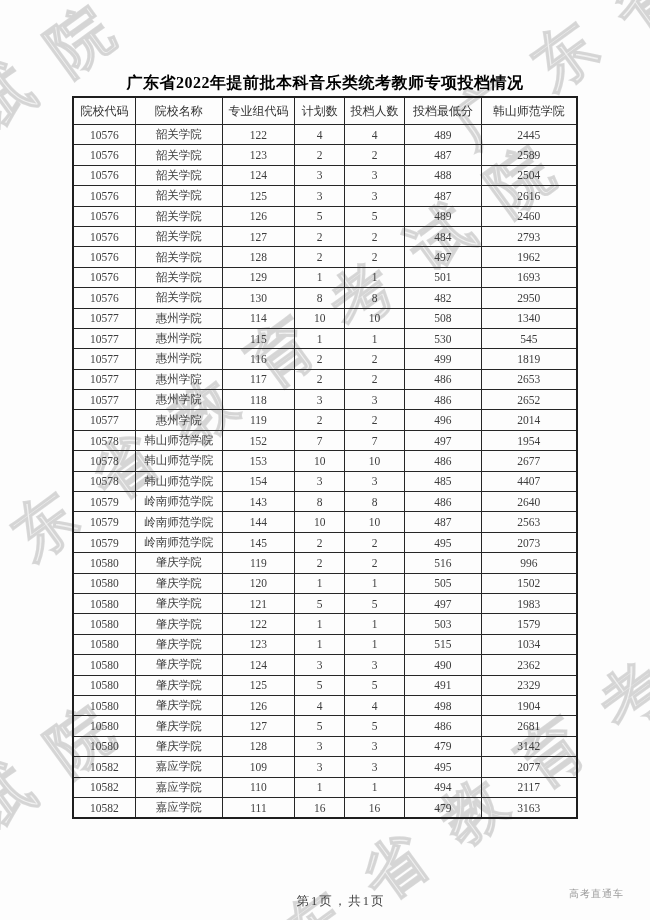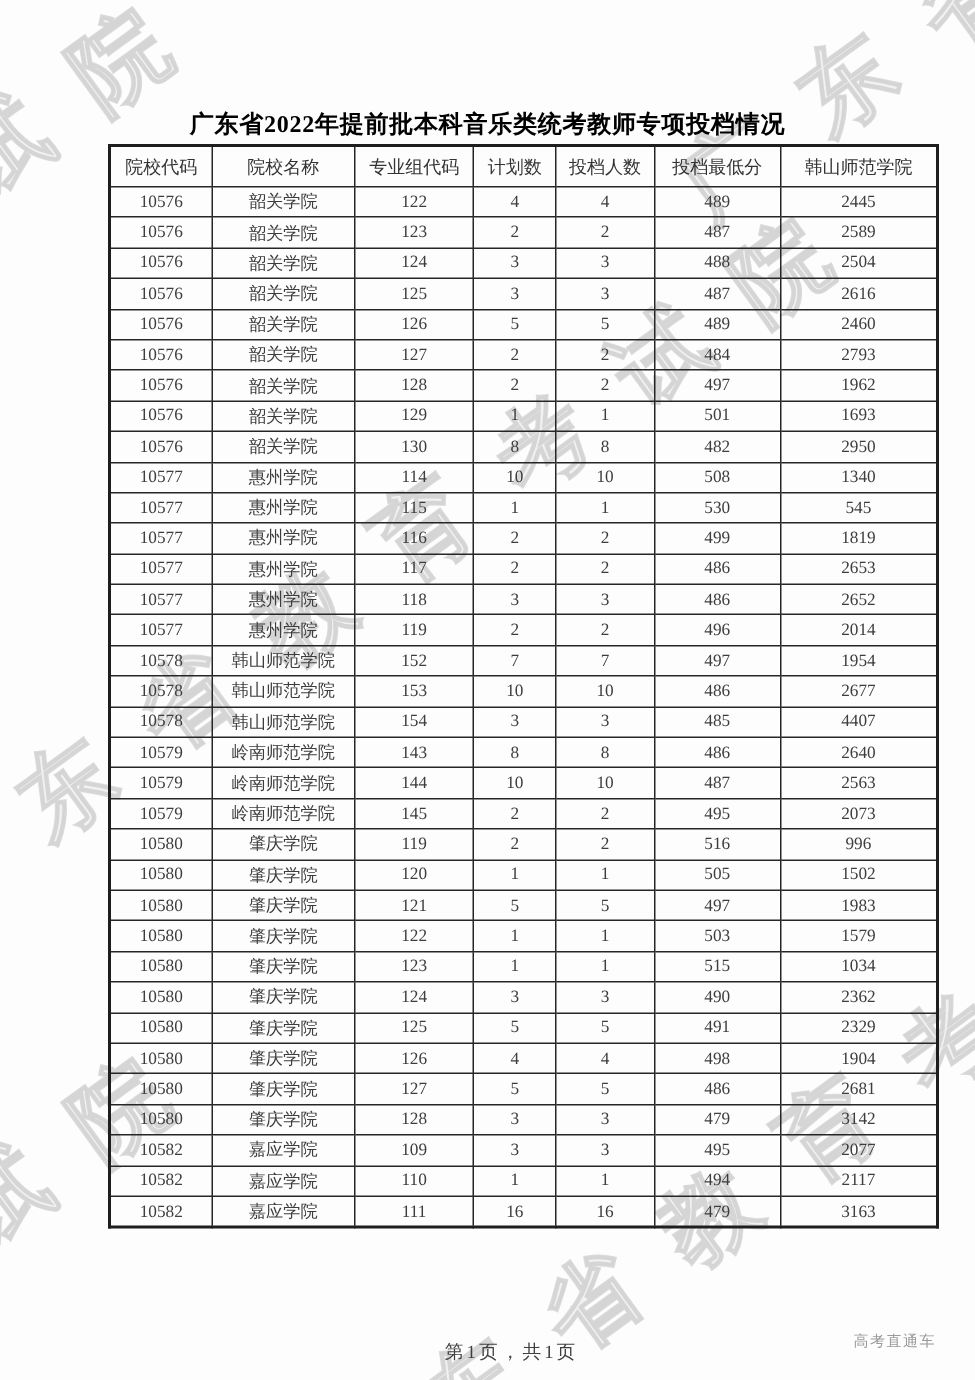--- a/index.html
+++ b/index.html
@@ -52,21 +52,21 @@
     font-weight: 700;
     color: #000000;
     letter-spacing: 0.5px;
   }
   
   table.grid {
     position: absolute;
     z-index: 1;
     left: 72px;
     top: 96px;
-    width: 554px;
+    width: 506px;
     height: 692px;
     border-collapse: collapse;
     table-layout: fixed;
     border: 2px solid #1e1e1e;
     background: transparent;
     padding-left: 24px;
   }
   table.grid th, table.grid td {
     border: 1px solid #262626;
     text-align: center;

